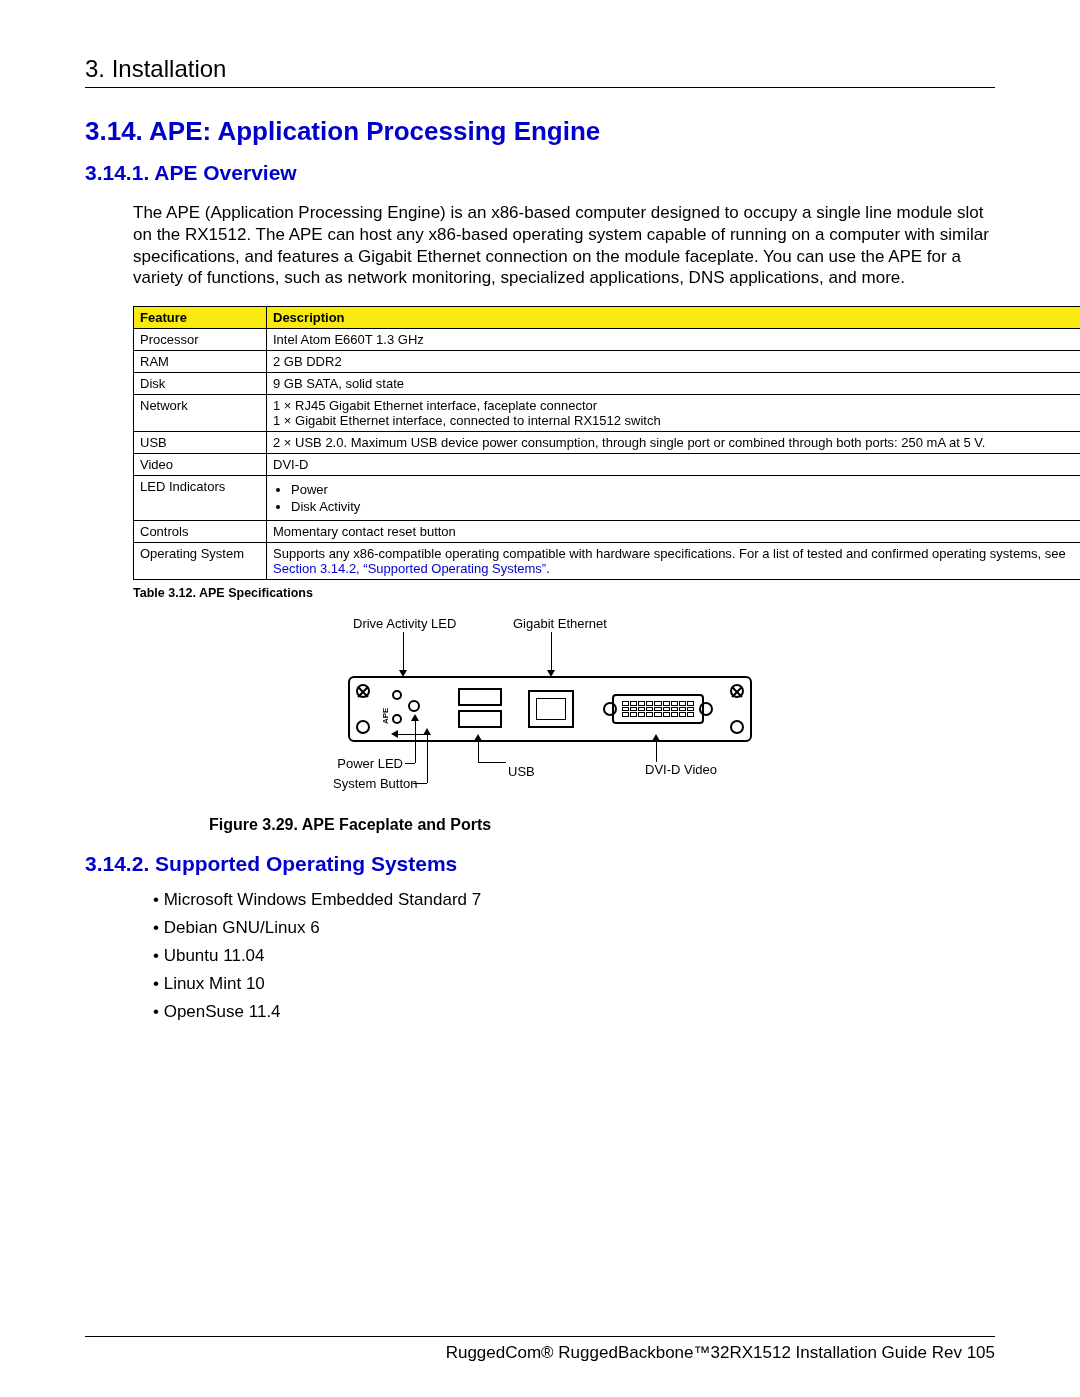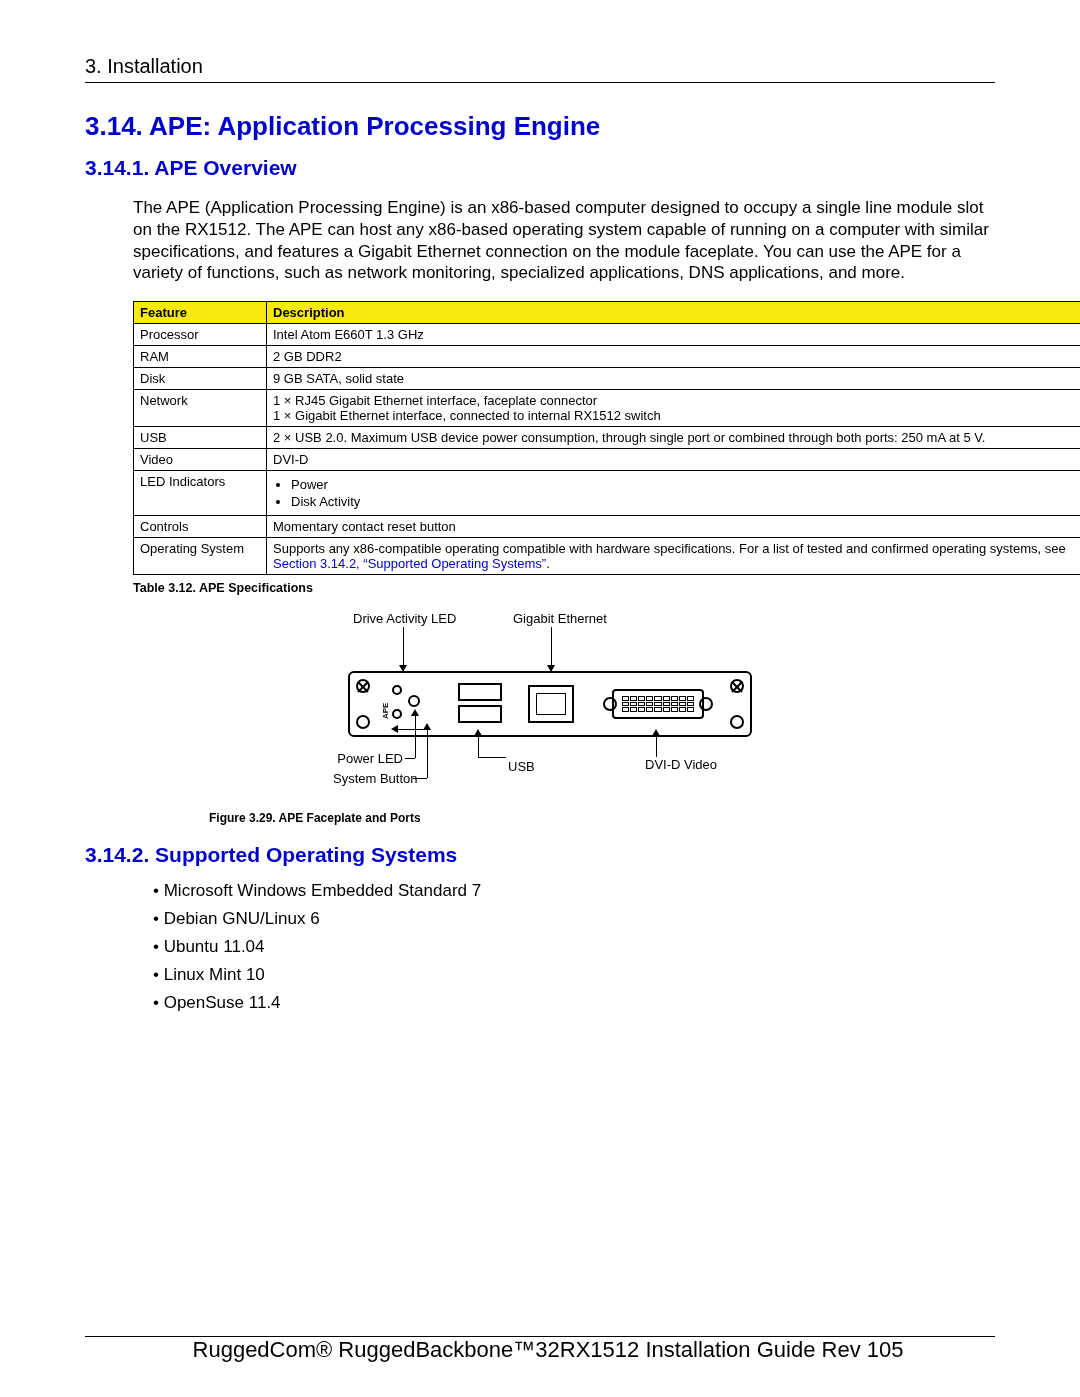--- a/index.html
+++ b/index.html
@@ -10,21 +10,21 @@
     color: #000;
   }
   .page {
     width: 1080px;
     height: 1397px;
     box-sizing: border-box;
     padding: 55px 85px 40px 85px;
     position: relative;
   }
   .top-header {
-    font-size: 20px;
+    font-size: 24px;
     margin-bottom: 4px;
   }
   .hr-top {
     border: none;
     border-top: 1.5px solid #000;
     margin: 3px 0 28px 0;
   }
   .h1 {
     color: #0000cc;
     font-size: 26px;
@@ -147,21 +147,21 @@
   .xcirc::before, .xcirc::after {
     content:"";
     position:absolute;
     width:140%; height:2px;
     background:#000;
     top:50%; left:-20%;
   }
   .xcirc::before { transform: rotate(45deg); }
   .xcirc::after  { transform: rotate(-45deg); }
   .figure-caption {
-    font-size: 12px;
+    font-size: 16px;
     font-weight: bold;
     text-align: left;
     margin: 6px 0 0 0;
   }
   .os-intro {
     font-size: 17px;
     line-height: 1.28;
   }
   ul.os-list {
     font-size: 17px;
@@ -180,23 +180,23 @@
     border-top: 1.5px solid #000;
     margin: 0;
     position: absolute;
     left: 85px; right: 85px;
     bottom: 60px;
   }
   .footer {
     position: absolute;
     left: 85px; right: 85px;
     bottom: 34px;
-    font-size: 22px;
+    font-size: 17px;
     display: flex;
-    justify-content: center;
+    justify-content: flex-end;
     margin-left: 16px;
   }
   .ape-vert {
     position:absolute;
     font-size:8px;
     font-weight:bold;
     transform: rotate(-90deg);
     transform-origin: left top;
   }
 </style>

